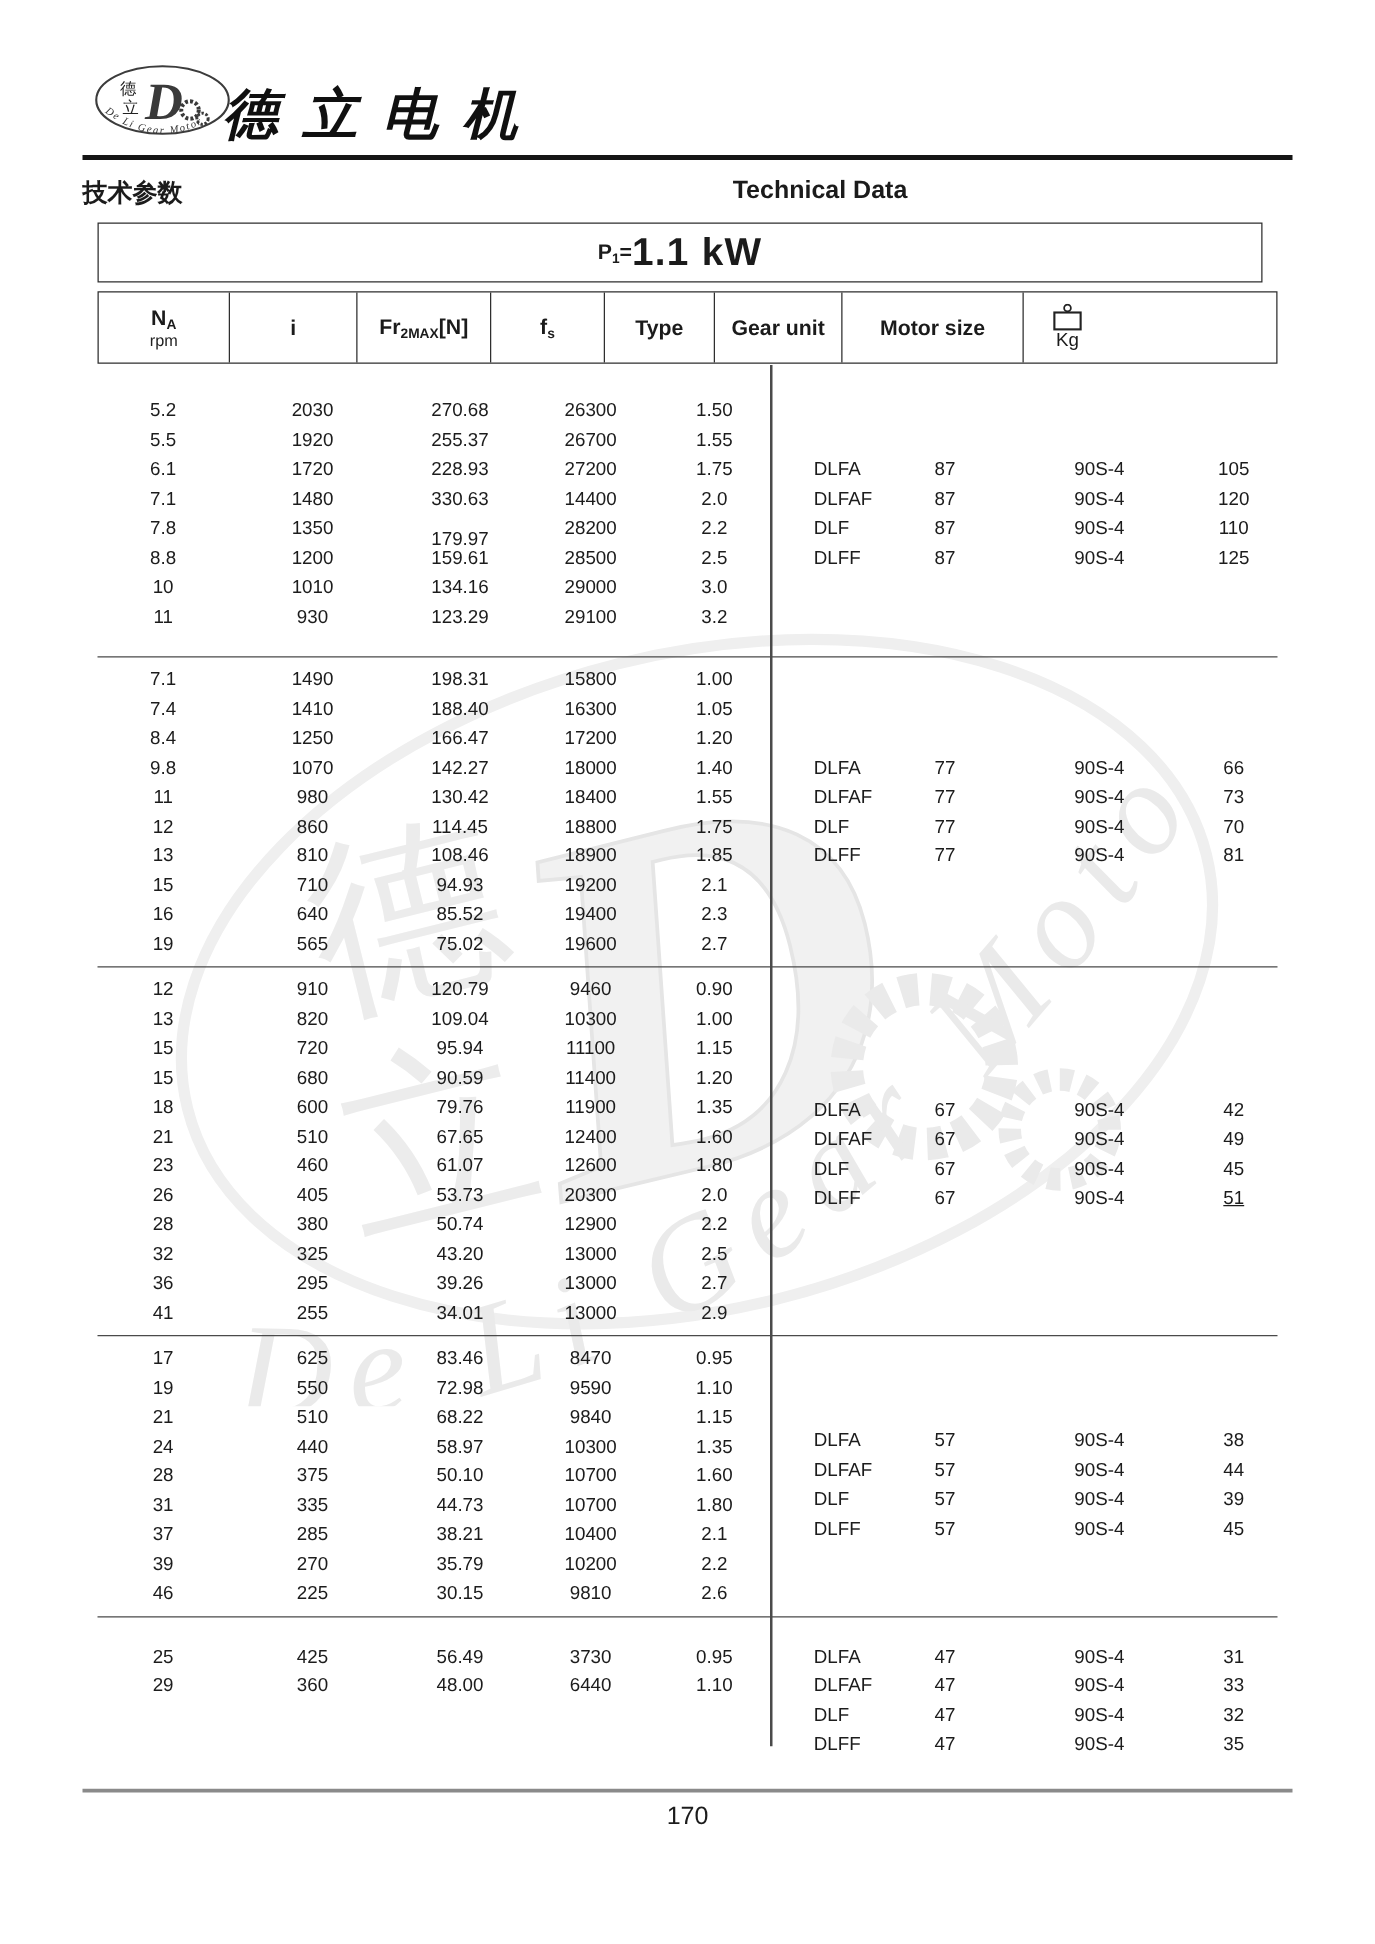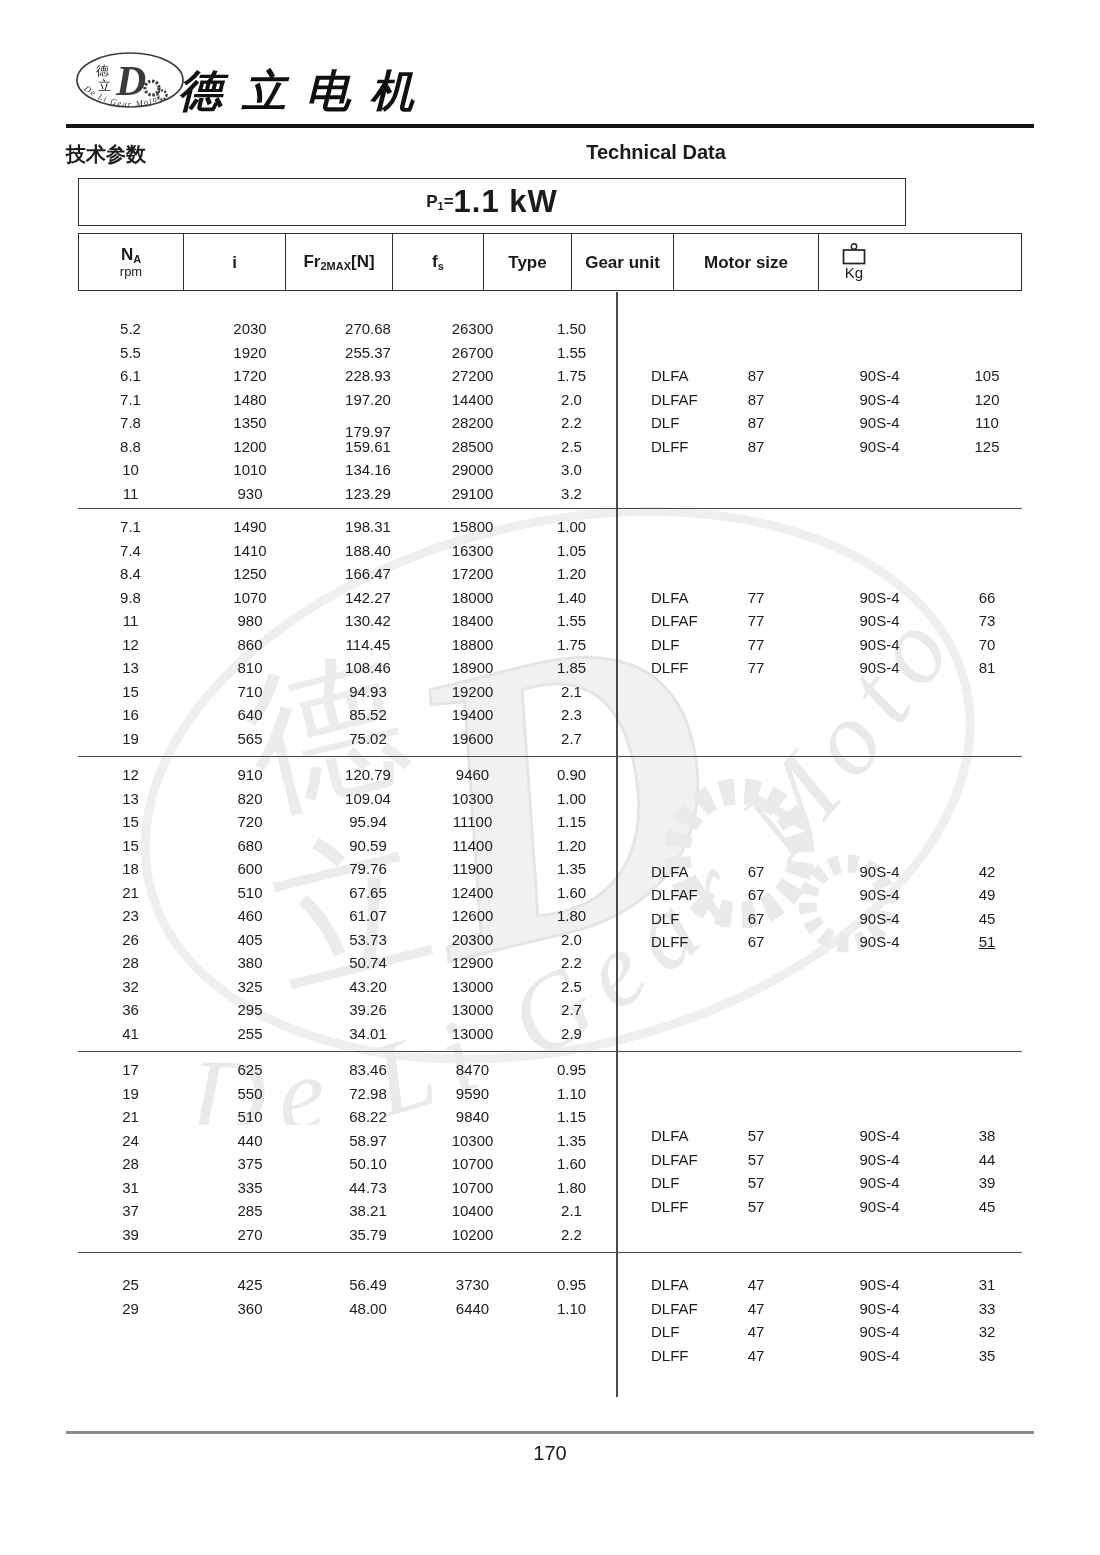--- a/index.html
+++ b/index.html
@@ -14,21 +14,21 @@
   .logo{position:absolute;left:72px;top:48px;z-index:2;}
   .brand{
     position:absolute;left:178px;top:62px;z-index:2;
     font-size:44px;font-weight:bold;font-style:italic;letter-spacing:20px;
     font-family:"Liberation Serif","DejaVu Serif",serif;color:#101010;white-space:nowrap;
   }
   .rule-top{position:absolute;left:66px;top:124px;width:968px;height:3.5px;background:#151515;z-index:2;}
   .cn-title{position:absolute;left:66px;top:141px;font-size:20px;font-weight:bold;z-index:2;}
   .en-title{position:absolute;left:656px;top:141px;transform:translateX(-50%);font-size:20px;font-weight:bold;z-index:2;white-space:nowrap;}
   .power-box{
-    position:absolute;left:78px;top:178px;width:828px;height:48px;z-index:2;
+    position:absolute;left:78px;top:178px;width:932px;height:48px;z-index:2;
     border:1.8px solid #2e2e2e;box-sizing:border-box;
     display:flex;align-items:center;justify-content:center;background:transparent;
   }
   .p-small{font-size:17px;font-weight:bold;}
   .p-sub{font-size:11px;font-weight:bold;vertical-align:-3px;}
   .p-big{font-size:31px;font-weight:bold;letter-spacing:1px;}
   
   .table-head{
     position:absolute;left:78px;top:233px;width:944px;height:58px;z-index:2;
     border:1.8px solid #2e2e2e;box-sizing:border-box;display:flex;background:transparent;
@@ -129,21 +129,21 @@
         <svg class="kg-icon" width="30" height="22" viewBox="0 0 30 22">
           <circle cx="15" cy="3.4" r="2.7" fill="none" stroke="#222" stroke-width="1.4"></circle>
           <rect x="4.5" y="7" width="21" height="13.5" fill="none" stroke="#222" stroke-width="1.7"></rect>
         </svg>
         <div class="hline1" style="font-size: 15px; font-weight: normal;">Kg</div>
       </div>
     </div>
 
   <div class="body-wrap" id="table-body">
     <div class="vdiv"></div>
-  <div class="section sep" style="padding-top: 25px; padding-bottom: 3px;">
+  <div class="section sep" style="padding-top: 25px; padding-bottom: 20px;">
         <div class="drow">
           <div class="dcell" style="width: 105px;">5.2</div>
           <div class="dcell" style="width: 134px;">2030</div>
           <div class="dcell" style="width: 102px;">270.68</div>
           <div class="dcell" style="width: 107px;">26300</div>
           <div class="dcell" style="width: 91px;">1.50</div>
         </div>
         <div class="drow">
           <div class="dcell" style="width: 105px;">5.5</div>
           <div class="dcell" style="width: 134px;">1920</div>
@@ -154,21 +154,21 @@
         <div class="drow">
           <div class="dcell" style="width: 105px;">6.1</div>
           <div class="dcell" style="width: 134px;">1720</div>
           <div class="dcell" style="width: 102px;">228.93</div>
           <div class="dcell" style="width: 107px;">27200</div>
           <div class="dcell" style="width: 91px;">1.75</div>
         </div>
         <div class="drow">
           <div class="dcell" style="width: 105px;">7.1</div>
           <div class="dcell" style="width: 134px;">1480</div>
-          <div class="dcell" style="width: 102px;">197.20</div>
+          <div class="dcell" style="width: 102px;">330.63</div>
           <div class="dcell" style="width: 107px;">14400</div>
           <div class="dcell" style="width: 91px;">2.0</div>
         </div>
         <div class="drow">
           <div class="dcell" style="width: 105px;">7.8</div>
           <div class="dcell" style="width: 134px;">1350</div>
           <div class="dcell" style="width: 102px; margin-top: 18px;">179.97</div>
           <div class="dcell" style="width: 107px;">28200</div>
           <div class="dcell" style="width: 91px;">2.2</div>
         </div>
@@ -480,20 +480,27 @@
           <div class="dcell" style="width: 107px;">10400</div>
           <div class="dcell" style="width: 91px;">2.1</div>
         </div>
         <div class="drow">
           <div class="dcell" style="width: 105px;">39</div>
           <div class="dcell" style="width: 134px;">270</div>
           <div class="dcell" style="width: 102px;">35.79</div>
           <div class="dcell" style="width: 107px;">10200</div>
           <div class="dcell" style="width: 91px;">2.2</div>
         </div>
+        <div class="drow">
+          <div class="dcell" style="width: 105px;">46</div>
+          <div class="dcell" style="width: 134px;">225</div>
+          <div class="dcell" style="width: 102px;">30.15</div>
+          <div class="dcell" style="width: 107px;">9810</div>
+          <div class="dcell" style="width: 91px;">2.6</div>
+        </div>
         <div class="rblock" style="top: 71.8px;">
           <div class="trow">
             <div class="tcell type" style="width: 88px;">DLFA</div>
             <div class="tcell" style="width: 102px;">57</div>
             <div class="tcell" style="width: 145px;">90S-4</div>
             <div class="tcell" style="width: 70px;">38</div>
           </div>
           <div class="trow">
             <div class="tcell type" style="width: 88px;">DLFAF</div>
             <div class="tcell" style="width: 102px;">57</div>

